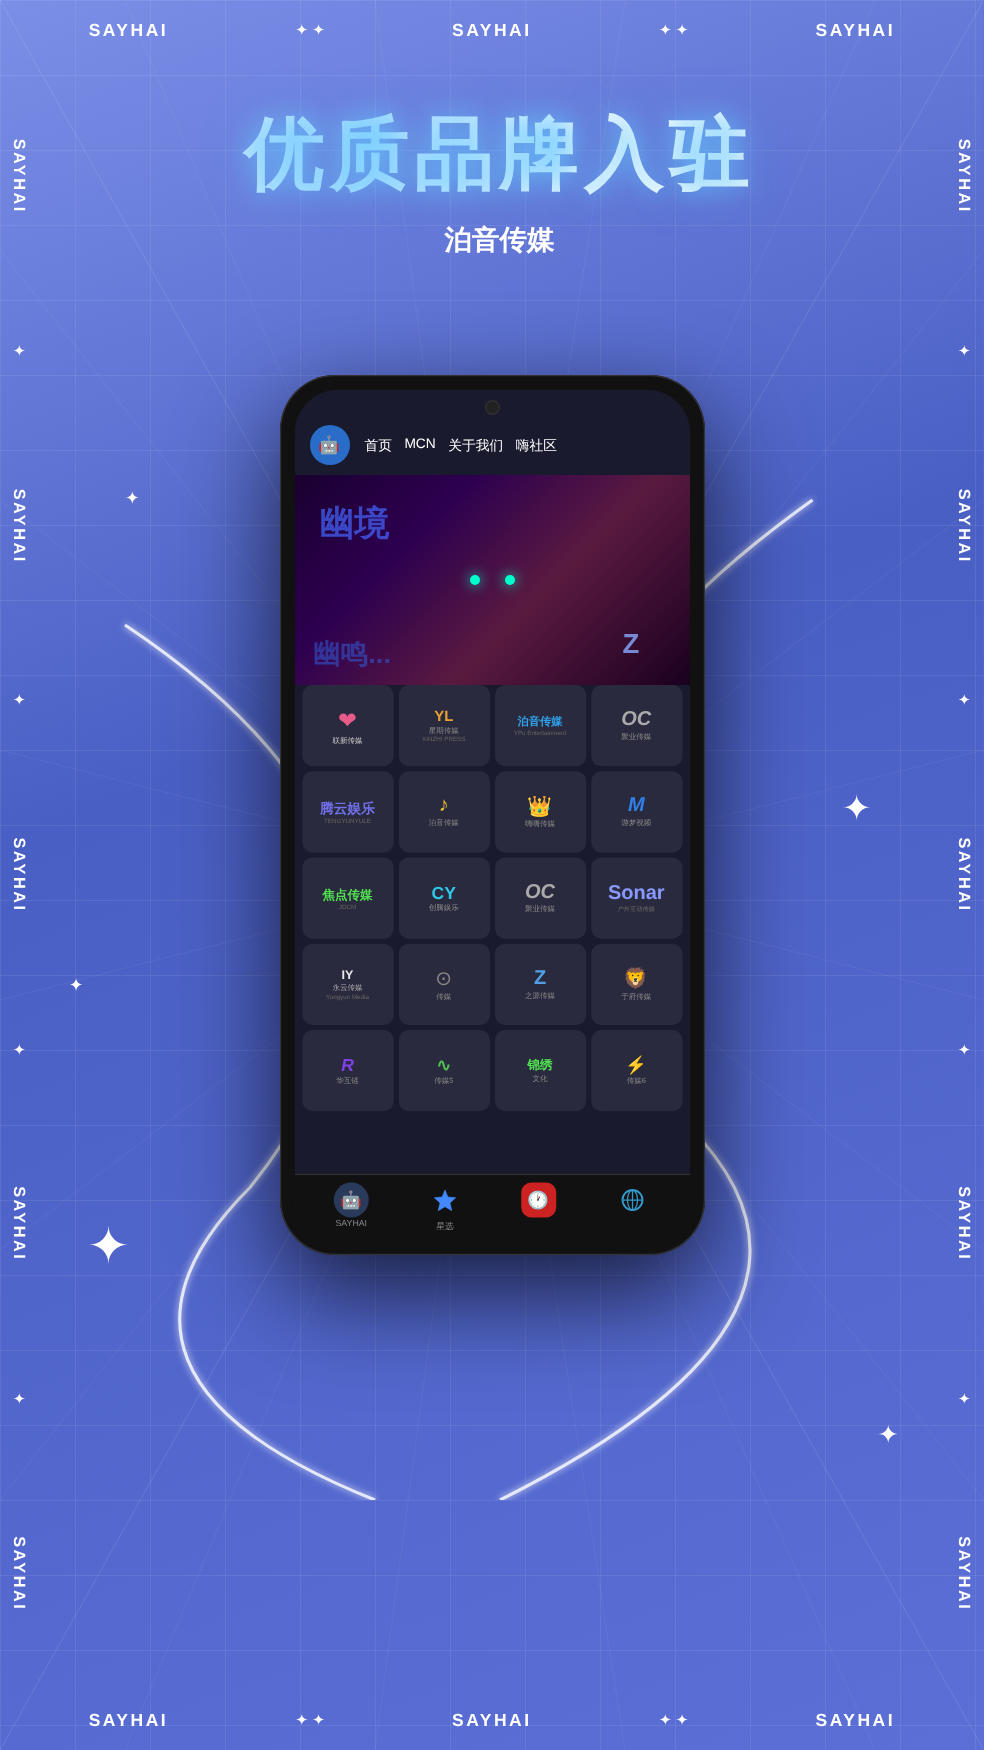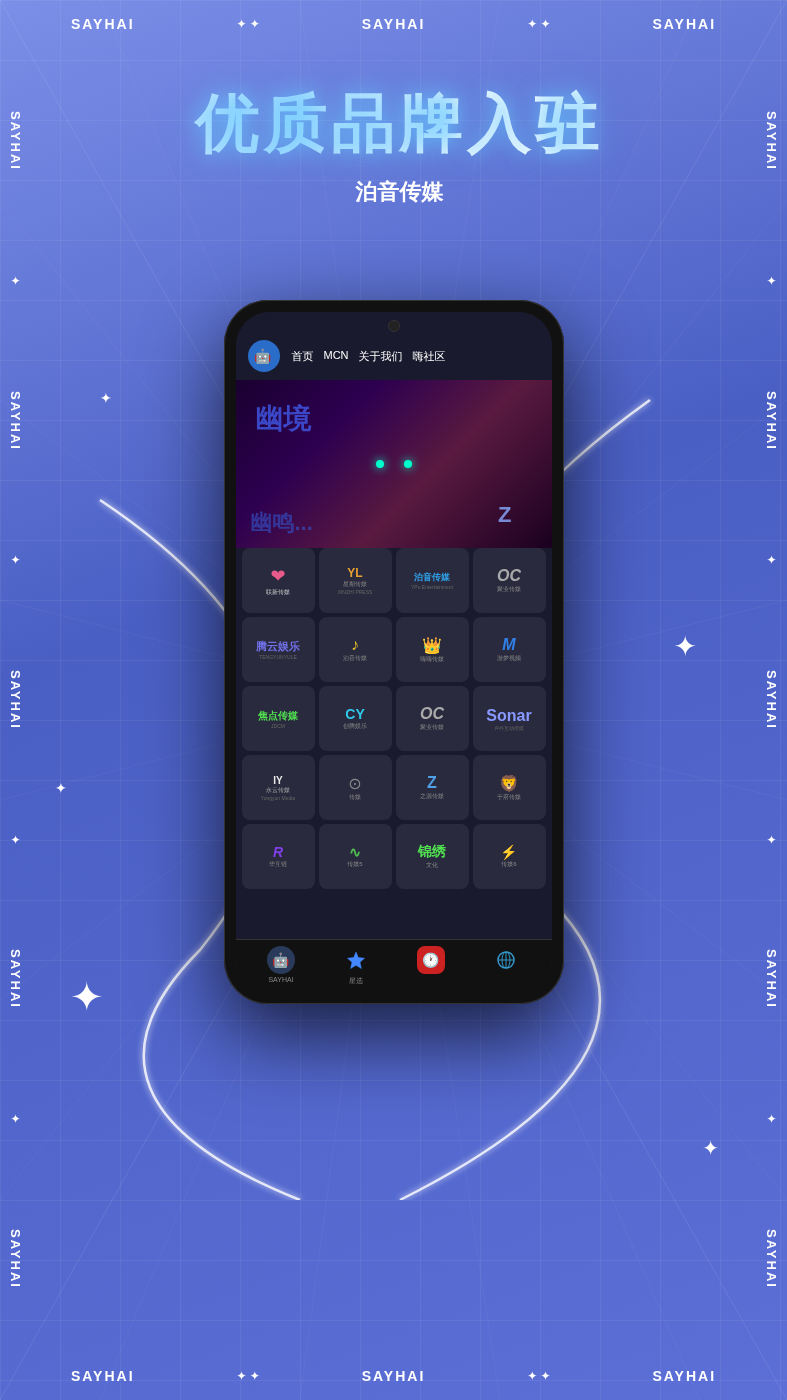--- a/index.html
+++ b/index.html
@@ -641,21 +641,21 @@
               <div class="brand-logo">
                 <div style="display:flex;flex-direction:column;align-items:center;">
                   <span style="color:#50c050;font-size:14px;font-weight:bold;">∿</span>
                   <span style="font-size:6px;color:#888;">传媒5</span>
                 </div>
               </div>
             </div>
             <div class="brand-card">
               <div class="brand-logo">
                 <div style="display:flex;flex-direction:column;align-items:center;">
-                  <span style="color:#50e050;font-size:14px;font-weight:bold;">锦绣</span>
+                  <span style="color:#50e050;font-size:10px;font-weight:bold;">锦绣</span>
                   <span style="font-size:6px;color:#888;">文化</span>
                 </div>
               </div>
             </div>
             <div class="brand-card">
               <div class="brand-logo">
                 <div style="display:flex;flex-direction:column;align-items:center;">
                   <span style="color:#e83030;font-size:14px;">⚡</span>
                   <span style="font-size:6px;color:#888;">传媒6</span>
                 </div>

